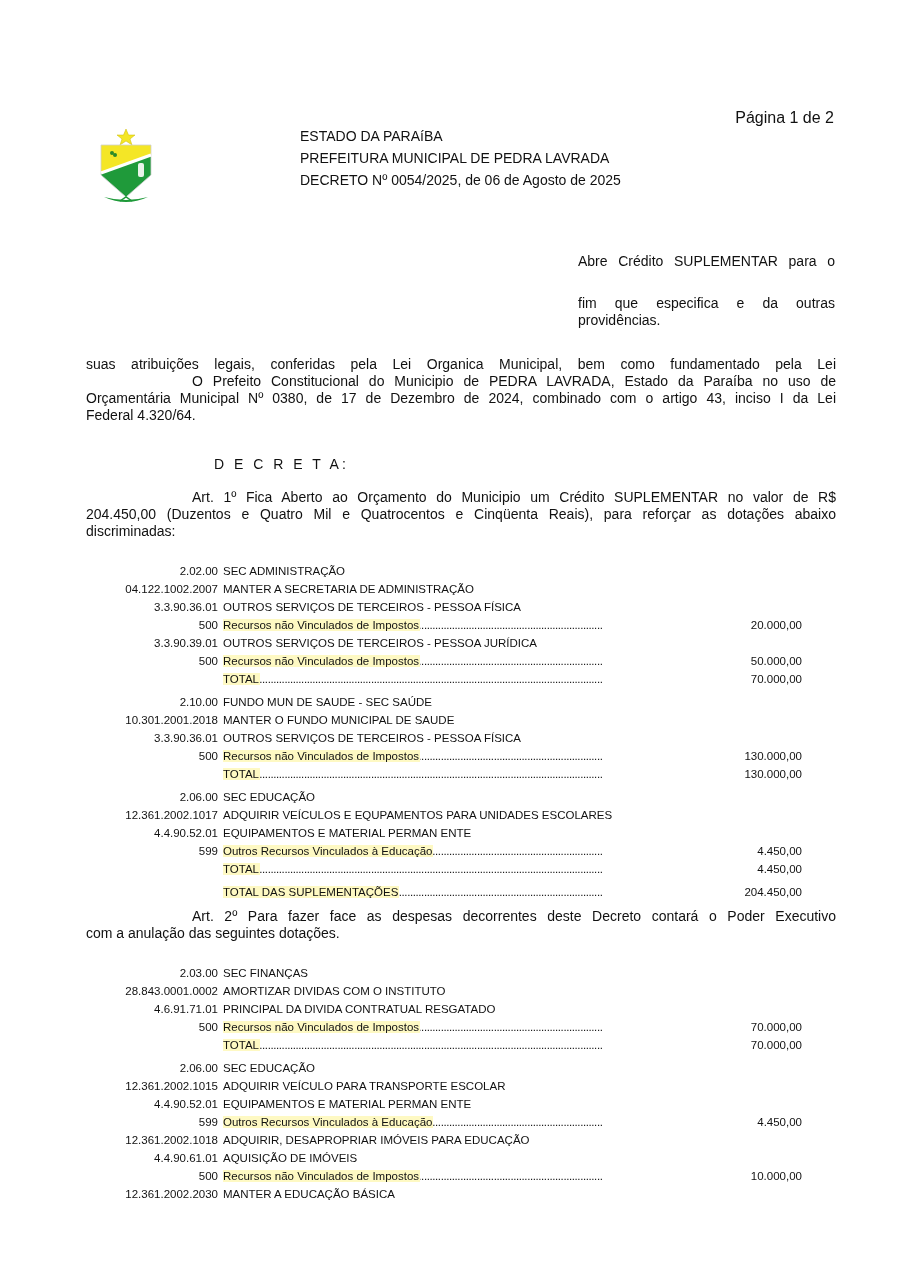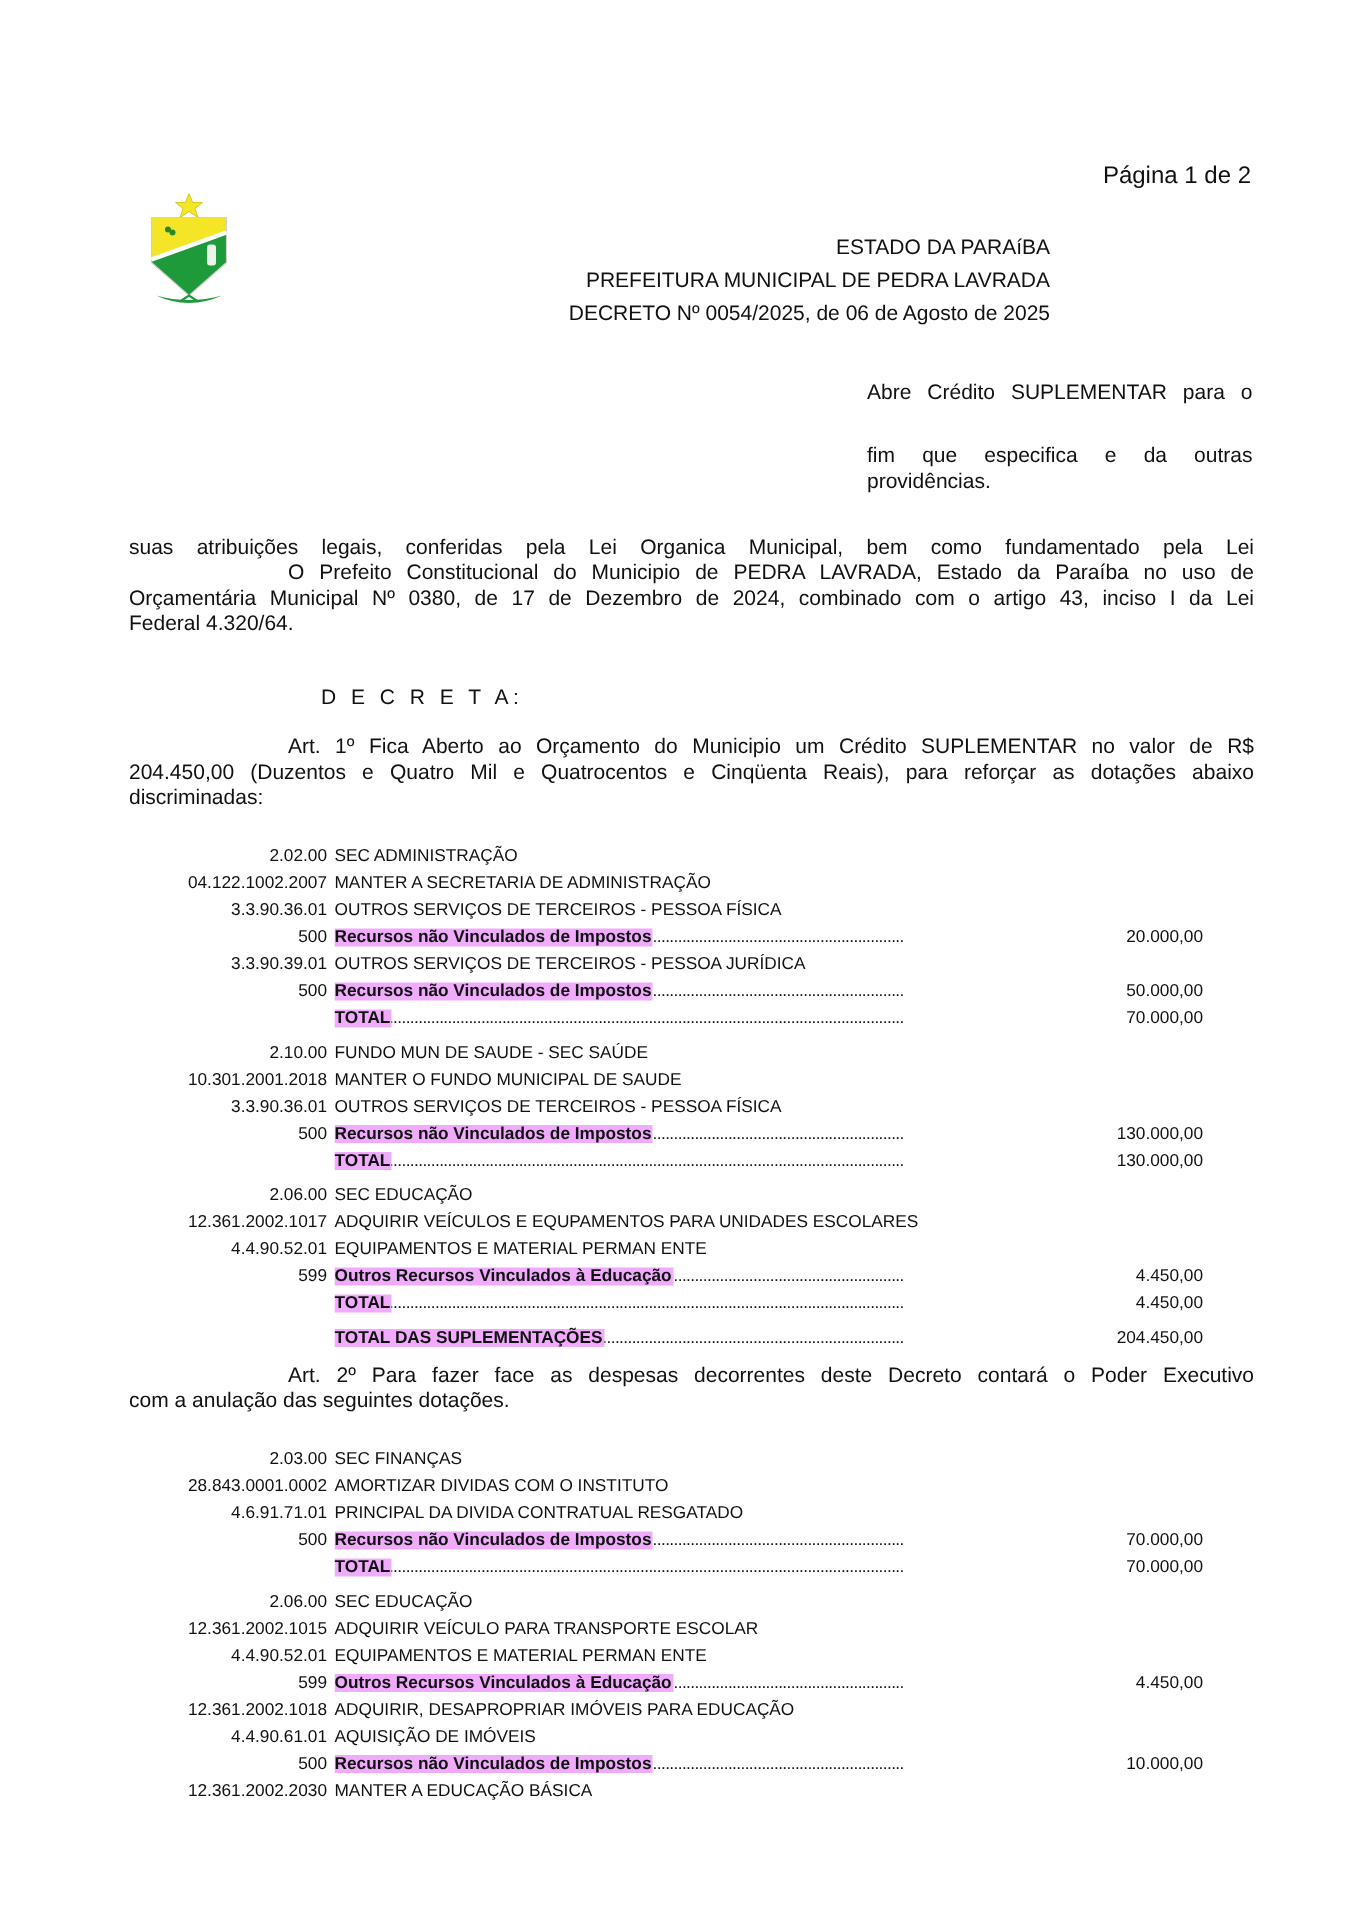--- a/index.html
+++ b/index.html
@@ -1,30 +1,30 @@
 <!DOCTYPE html>
 <html><head>
 <meta charset="utf-8">
 <style>
   html, body { margin: 0; padding: 0; background: #ffffff; }
   body { width: 900px; height: 1272px; position: relative; overflow: hidden;
          font-family: "Liberation Sans", sans-serif; color: #111; }
   .page-num { position: absolute; top: 109px; right: 66px; font-size: 16px; }
   .crest { position: absolute; left: 98px; top: 129px; width: 56px; height: 78px; }
-  .header { position: absolute; top: 125px; left: 300px; width: 400px; text-align: right; font-size: 14px; line-height: 22px; margin-top: 28px; }
+  .header { position: absolute; top: 125px; left: 300px; width: 400px; text-align: left; font-size: 14px; line-height: 22px; }
   .ementa { position: absolute; top: 253px; left: 578px; width: 257px; font-size: 14px; line-height: 17px; text-align: justify; }
   .para { position: absolute; left: 86px; width: 750px; font-size: 14px; line-height: 17px; text-align: justify; }
   .para .indent { display: inline-block; width: 106px; }
   .decreta { position: absolute; top: 456px; left: 214px; font-size: 14px; letter-spacing: 3px; }
   .budget { position: absolute; left: 100px; width: 720px; font-size: 11.5px; }
   .row { position: relative; height: 18px; line-height: 18px; white-space: nowrap; }
   .code { position: absolute; right: 602px; text-align: right; }
   .desc { position: absolute; left: 123px; }
   .leader { position: absolute; left: 123px; width: 483px; overflow: hidden; white-space: nowrap; }
-  .leader span.t { background: #f0abfc; padding-right: 1px; font-weight: bold; }
+  .leader span.t { background: #fef9c3; padding-right: 1px; }
   .leader::after { content: ". . . . . . . . . . . . . . . . . . . . . . . . . . . . . . . . . . . . . . . . . . . . . . . . . . . . . . . . . . . . . . . . . . . . . . . . . . . . . . . . . . . . . . . . . . . . . . . . . . . . . . . . . . . . . . . . . . . . . . . . . . . . . . . . . . . . . . . ."; position: absolute; left: 0; top: 0; z-index: -1; letter-spacing: -1.8px; }
   .leader { z-index: 0; }
   .amount { position: absolute; right: 18px; text-align: left; }
   .gap { height: 5px; }
 </style>
 </head>
 <body>
 
 <div class="page-num">Página 1 de 2</div>
 

